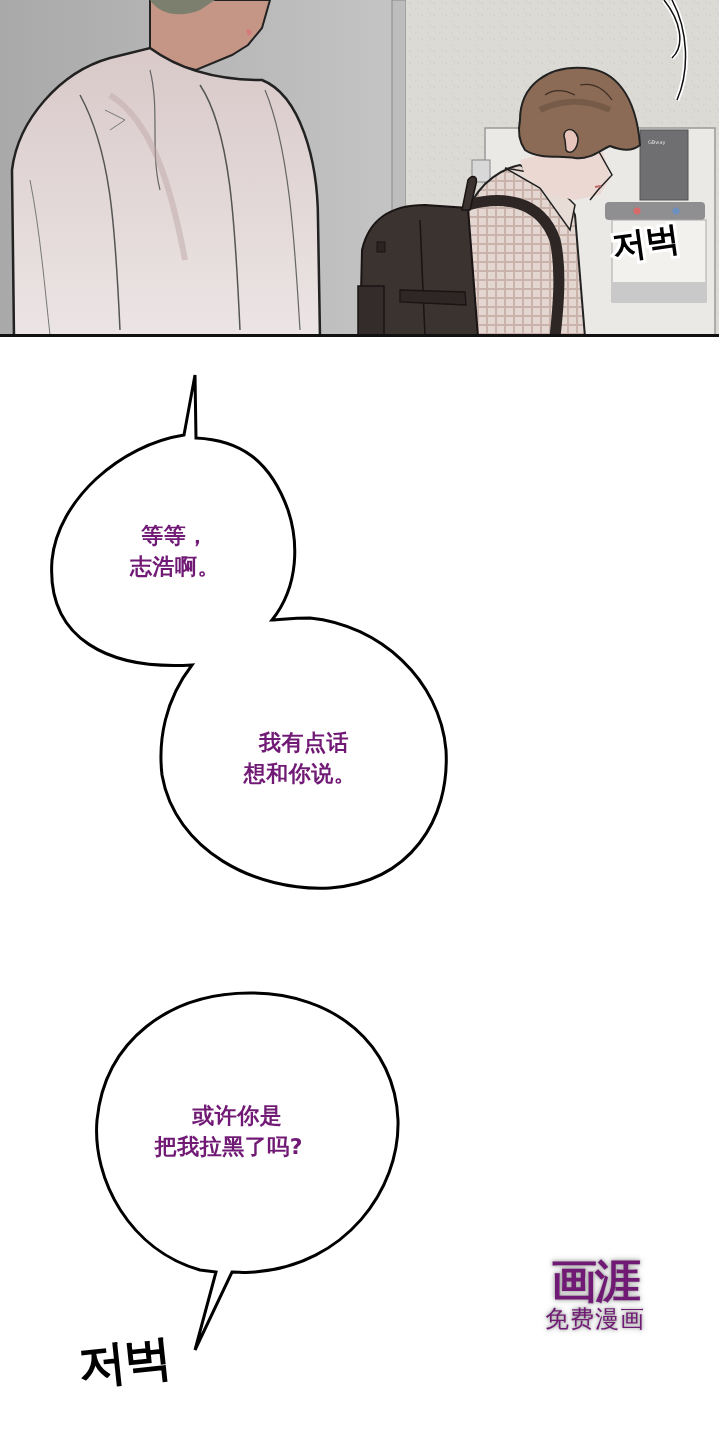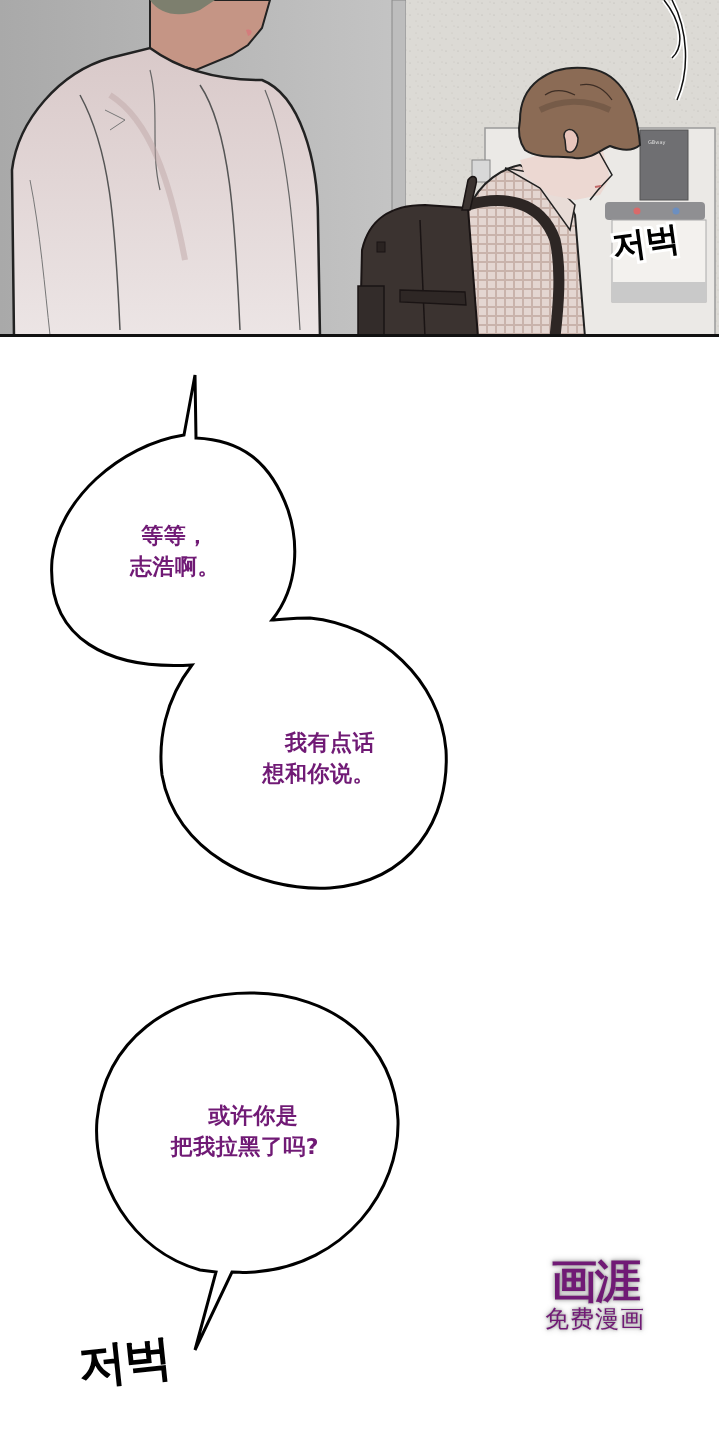--- a/index.html
+++ b/index.html
@@ -139,23 +139,23 @@
            C335 993 395 1045 398 1120
            C400 1190 345 1265 255 1272
            C245 1273 240 1272 232 1272
            L195 1350
            L216 1272
            Z" fill="#fff" stroke="#000" stroke-width="3"></path>
 </svg>
 
 <div class="bubble-text" style="left:110px; top:520px; width:130px;">等等，
 志浩啊。</div>
-<div class="bubble-text" style="left:225px; top:727px; width:150px;text-align:right;"> 我有点话
+<div class="bubble-text" style="left:225px; top:727px; width:150px;"> 我有点话
 想和你说。</div>
-<div class="bubble-text" style="left:140px; top:1100px; width:210px;">  或许你是
+<div class="bubble-text" style="left:124px; top:1100px; width:210px;">  或许你是
 把我拉黑了吗?</div>
 
 <div class="sfx" style="left:78px; top:1330px; font-size:48px; transform: rotate(-6deg); letter-spacing:-2px;">
   <span>저벅</span>
 </div>
 
 <div class="watermark">
   <div class="wm-logo">画涯</div>
   <div class="wm-sub">免费漫画</div>
 </div>

